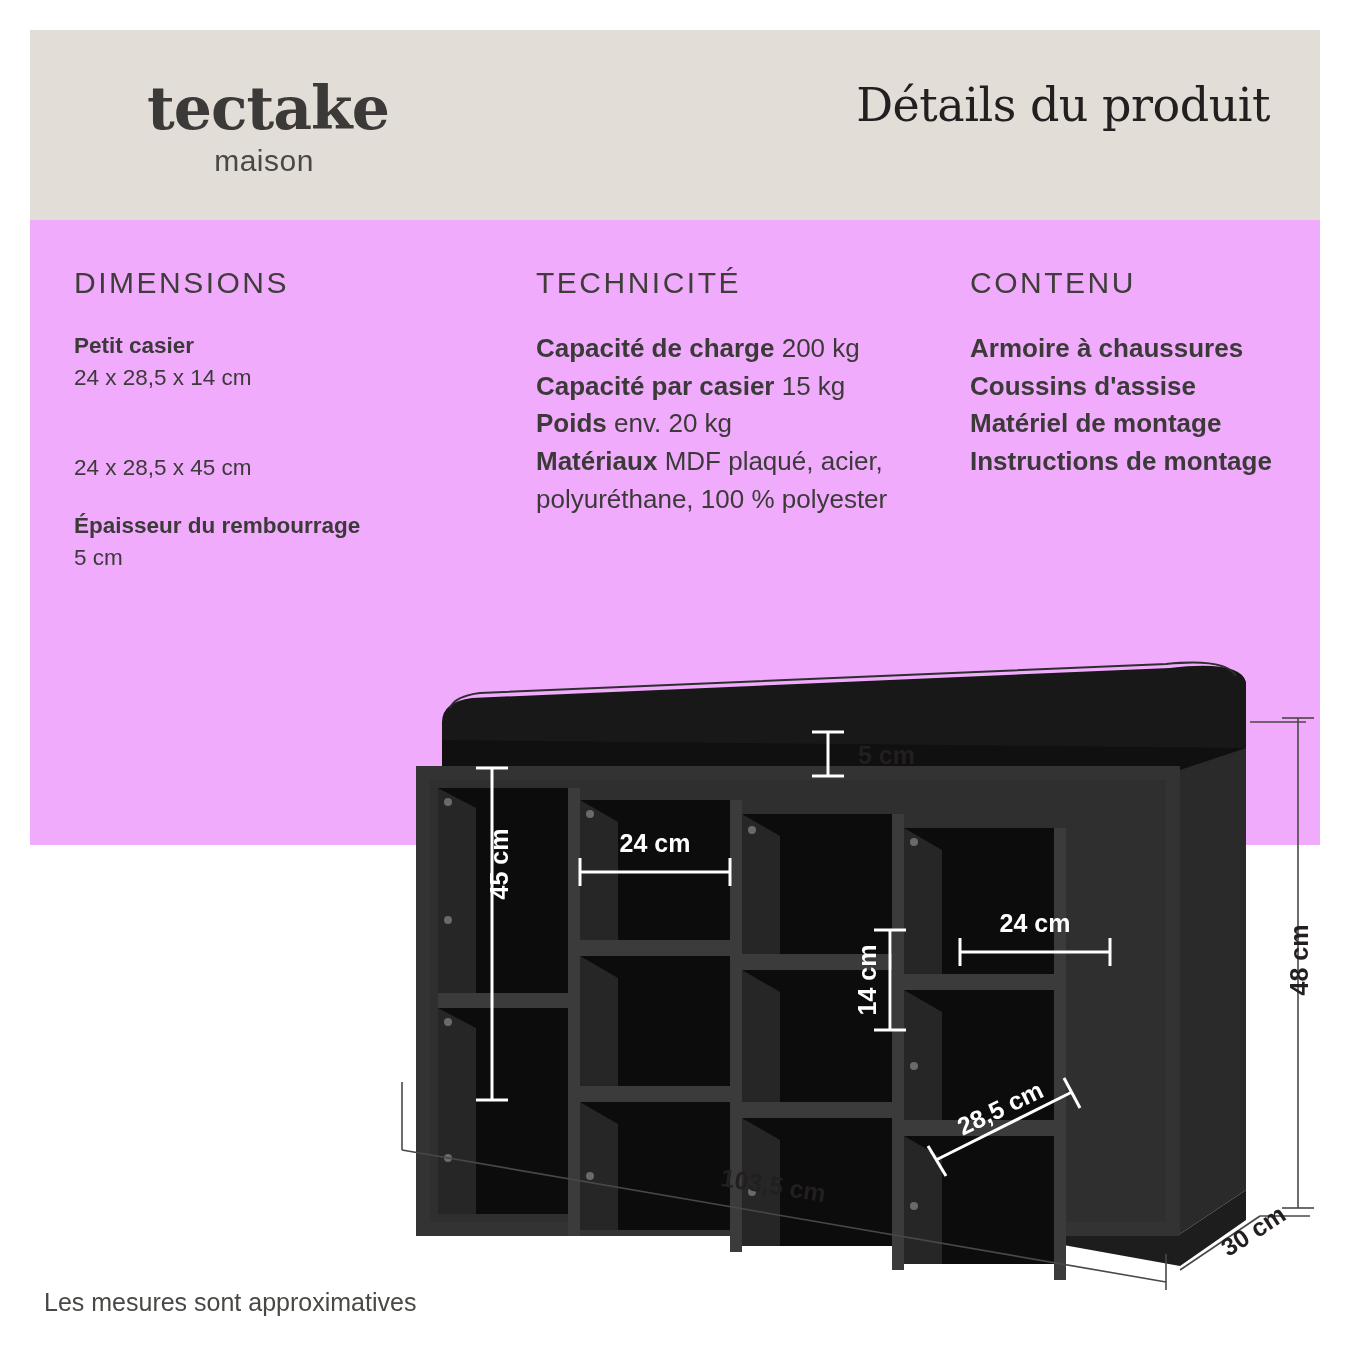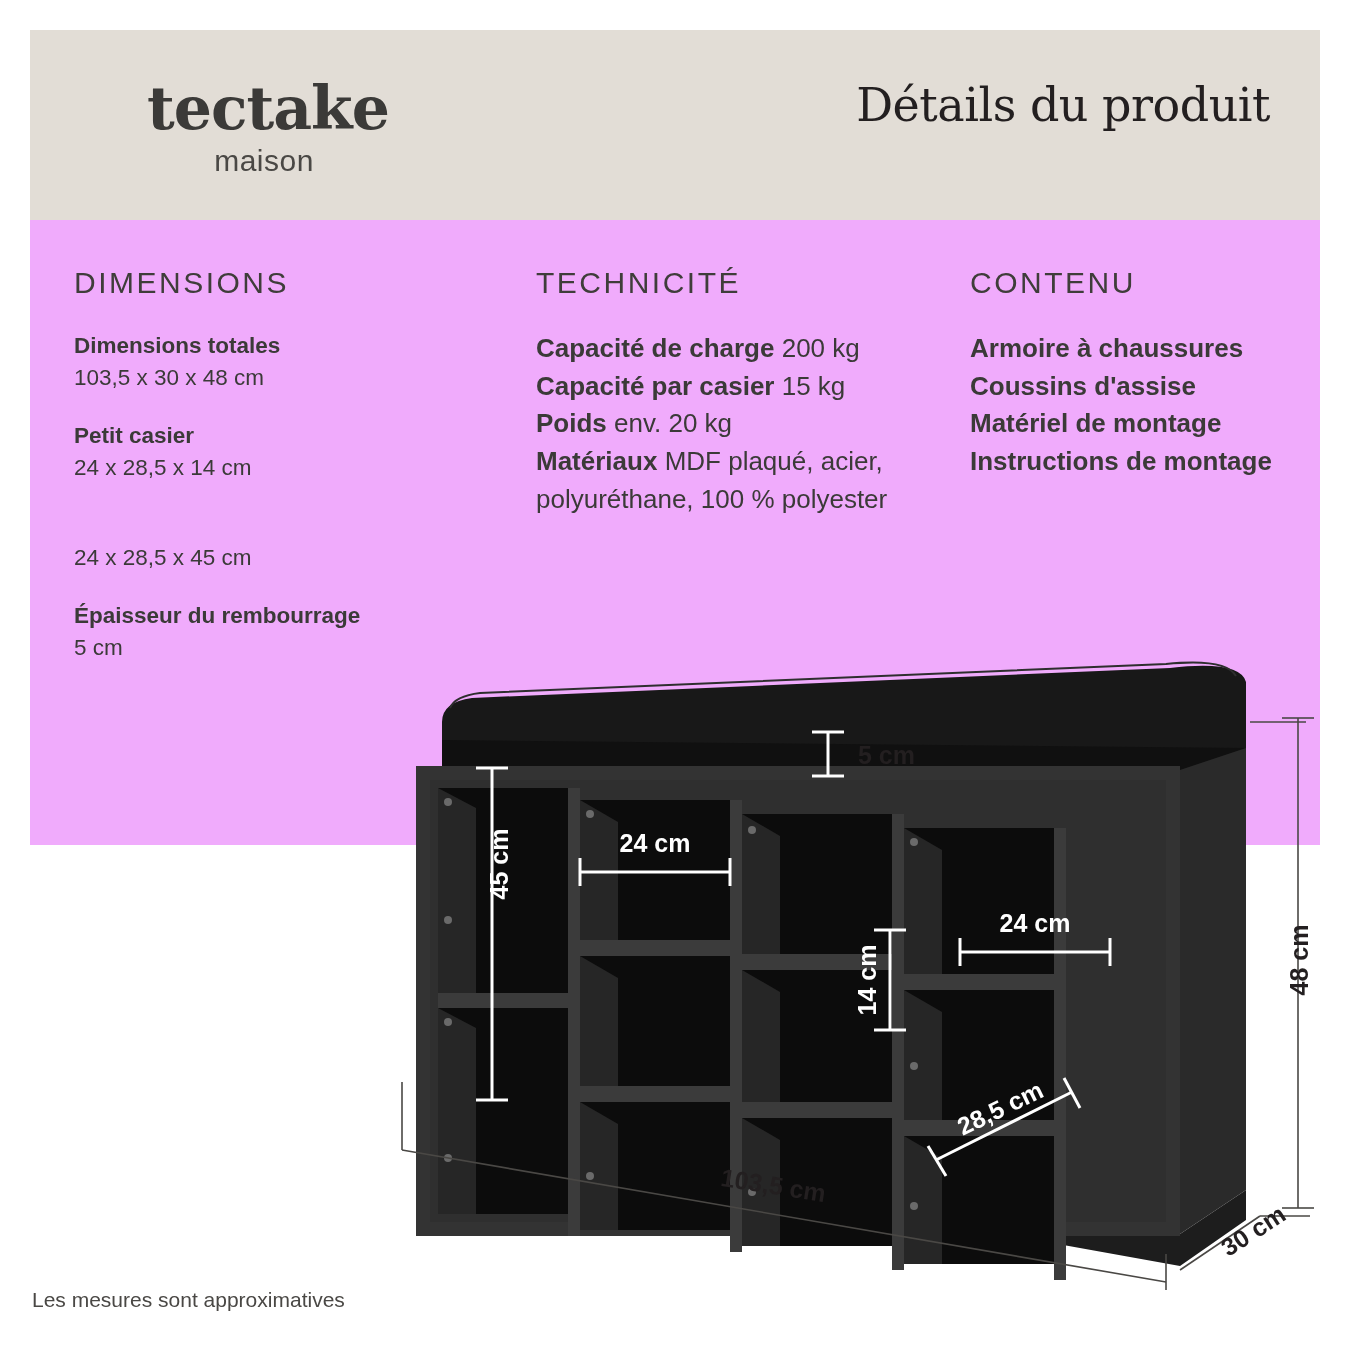--- a/index.html
+++ b/index.html
@@ -81,23 +81,23 @@
     color: #3f3d3a;
     font-weight: normal;
     margin: 0 0 30px 0;
   }
   .blk { margin-bottom: 26px; font-size: 22.5px; line-height: 1.42; color: #3b3a38; }
   .blk b { font-weight: bold; }
   .line { font-size: 26px; line-height: 1.45; color: #3b3a38; }
   .line b { font-weight: bold; }
   .footnote {
     position: absolute;
-    left: 32px;
+    left: 44px;
     top: 1288px;
-    font-size: 21px;
+    font-size: 25px;
     color: #4a4845;
     text-align: center;
   }
   
   .illus { position: absolute; left: 380px; top: 630px; width: 960px; height: 680px; }
   .illus svg { display: block; }
 </style>
 </head>
 <body>
 
@@ -109,24 +109,20 @@
       <div class="logo-sub">maison</div>
     </div>
     <div class="header-title">Détails du produit</div>
   </div>
 
   <div class="panel">
 
     <div class="col col-1">
       <div class="col-head">DIMENSIONS</div>
 
-      <div class="blk">
-        <b>Dimensions totales</b><br>
-        <span>103,5 x 30 x 48 cm</span>
-      </div>
 
       <div class="blk">
         <b>Petit casier</b><br>
         <span>24 x 28,5 x 14 cm</span>
       </div>
 
       <div class="blk">
         <br>
         <span>24 x 28,5 x 45 cm</span>
       </div>

